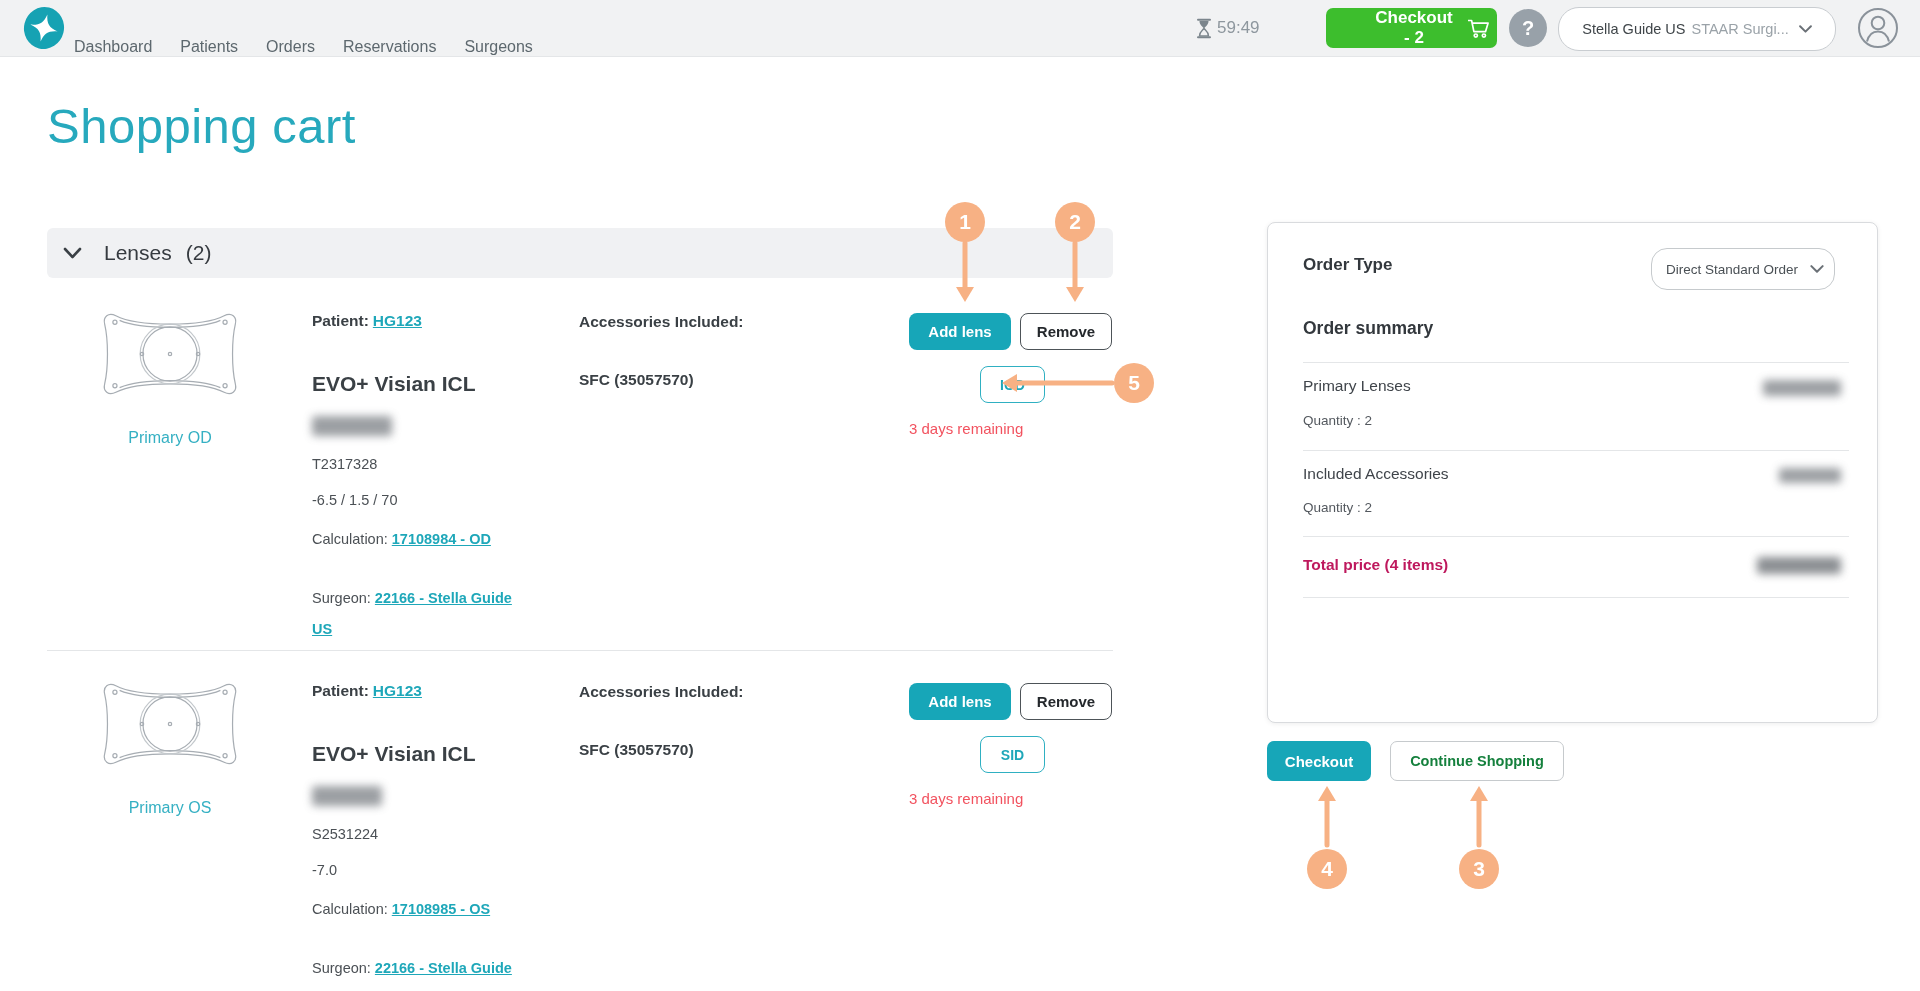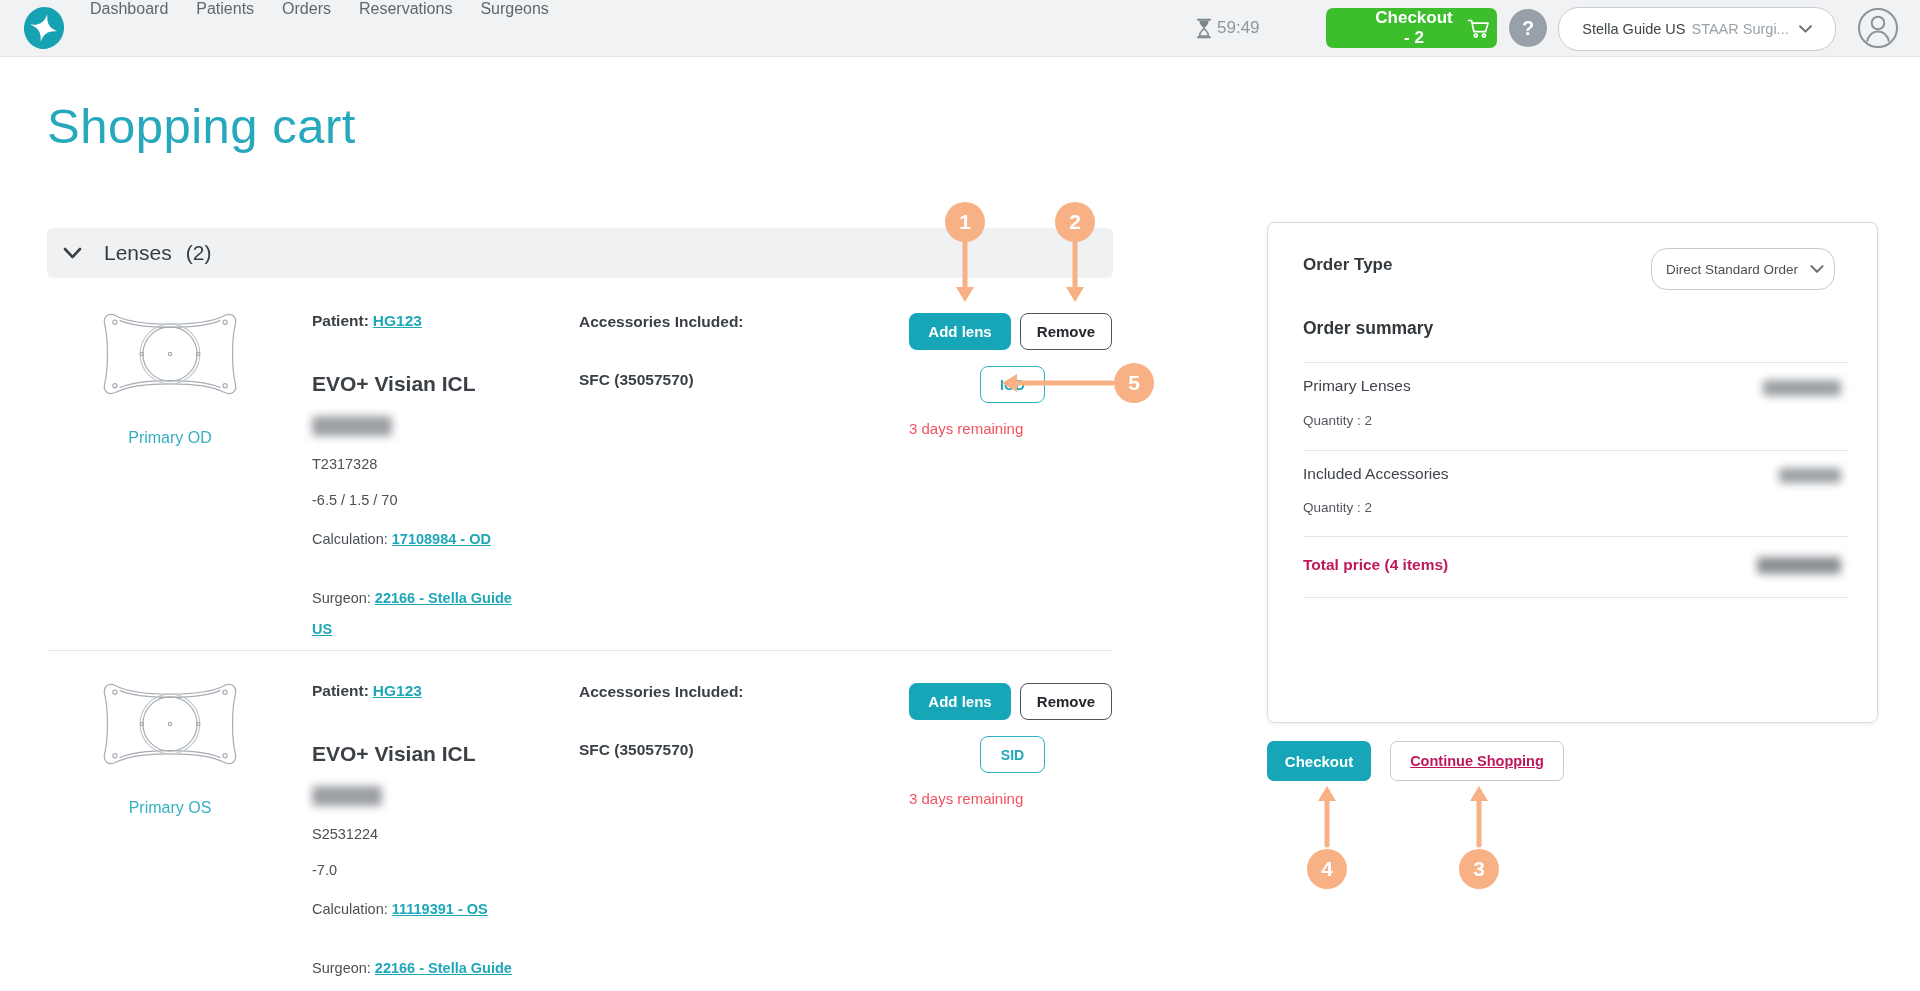--- a/index.html
+++ b/index.html
@@ -2,21 +2,21 @@
 <html><head>
 <meta charset="utf-8">
 <style>
   html,body{margin:0;padding:0;background:#fff;}
   #app{position:relative;width:1920px;height:991px;overflow:hidden;background:#fff;
        font-family:"Liberation Sans","DejaVu Sans",sans-serif;color:#3c4247;}
 
   
   .topbar{position:absolute;left:0;top:0;width:1920px;height:56px;background:#f1f2f3;border-bottom:1px solid #e4e6e8;}
   .logo{position:absolute;left:22px;top:6px;width:44px;height:45px;cursor:pointer;}
-  .nav{position:absolute;left:90px;top:0;height:56px;display:flex;align-items:flex-start;gap:28px;}
+  .nav{position:absolute;left:74px;top:0;height:56px;display:flex;align-items:flex-end;gap:28px;}
   .nav a{font-size:16px;color:#5d686e;text-decoration:none;cursor:pointer;}
   .timer{position:absolute;left:1196px;top:0;height:56px;display:flex;align-items:center;gap:5px;
          font-size:17px;color:#8e979e;}
   .chk-btn{position:absolute;left:1326px;top:8px;width:171px;height:40px;border:none;border-radius:7px;
            background:#3dbe2d;color:#fff;font-size:17px;font-weight:bold;display:flex;align-items:center;
            justify-content:center;gap:10px;cursor:pointer;font-family:inherit;padding-left:45px;}
   .help{position:absolute;left:1509px;top:9px;width:38px;height:38px;border-radius:50%;background:#98a1a9;
         color:#fff;font-size:20px;font-weight:bold;display:flex;align-items:center;justify-content:center;cursor:pointer;}
   .account{position:absolute;left:1558px;top:7px;width:276px;height:42px;border-radius:21px;background:#fff;
            border:1px solid #c9cdd1;display:flex;align-items:center;justify-content:center;gap:6px;
@@ -74,21 +74,21 @@
   .panel hr{position:absolute;left:35px;width:546px;border:none;border-top:1px solid #e4e6e8;margin:0;}
   .panel .rowlbl{position:absolute;left:35px;font-size:15.5px;color:#3f444a;}
   .panel .qty{position:absolute;left:35px;font-size:13.5px;color:#53585e;}
   .panel .total{position:absolute;left:35px;top:333px;font-size:15.5px;font-weight:bold;color:#be185d;text-align:right;}
   .panel .pblob{position:absolute;}
   .panel .disclaimer{position:absolute;left:35px;top:405px;width:542px;font-size:13px;line-height:1.55;color:#3f4449;}
 
   .co-btn{position:absolute;left:1267px;top:741px;width:104px;height:40px;border:none;border-radius:7px;background:#17a6b8;
           color:#fff;font-size:15px;font-weight:bold;cursor:pointer;font-family:inherit;}
   .cs-btn{position:absolute;left:1390px;top:741px;width:174px;height:40px;border:1px solid #c6cacd;border-radius:7px;
-          background:#fff;color:#be185d;font-size:14.5px;font-weight:bold;cursor:pointer;font-family:inherit;text-decoration:underline;}
+          background:#fff;color:#15803d;font-size:14.5px;font-weight:bold;cursor:pointer;font-family:inherit;}
 
   
   .overlay{position:absolute;left:0;top:0;width:1920px;height:991px;pointer-events:none;}
   .badge{position:absolute;width:40px;height:40px;border-radius:50%;background:#f7b184;color:#fff;
          font-size:21px;font-weight:bold;display:flex;align-items:center;justify-content:center;}
 </style>
 </head>
 <body>
 
 <div id="app">
@@ -222,21 +222,21 @@
     </div>
     <div class="eye">Primary OS</div>
     <div class="line patient">
       <span>Patient:</span><a class="tlink">HG123</a>
     </div>
     <div class="product">EVO+ Visian ICL</div>
     <div class="price blur" style="width:70px;"></div>
     <div class="serial">S2531224</div>
     <div class="power">-7.0</div>
     <div class="calc">
-      <span>Calculation:</span><a class="tlink">11119391 - OS</a>
+      <span>Calculation:</span><a class="tlink">17108985 - OS</a>
     </div>
     <div class="surgeon">
       <span>Surgeon:</span><a class="tlink">22166 - Stella Guide US</a>
     </div>
     <div class="acclabel">Accessories Included:</div>
     <div class="accval">SFC (35057570)</div>
     <button class="addlens">Add lens</button>
     <button class="removebtn">Remove</button>
     <button class="tagbtn">SID</button>
     <div class="remaining">3 days remaining</div>

